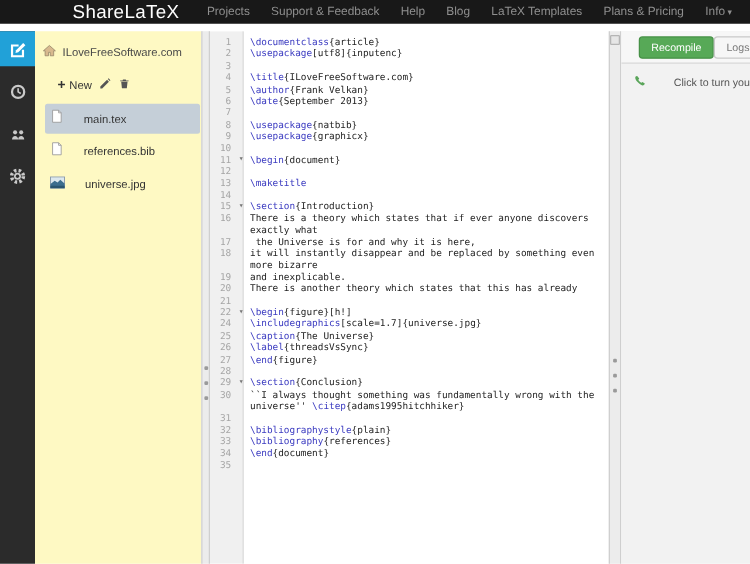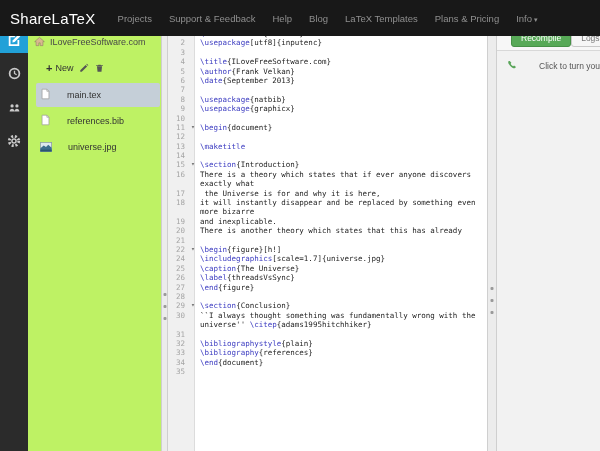--- a/index.html
+++ b/index.html
@@ -1,36 +1,36 @@
 <!DOCTYPE html>
 <html><head>
 <meta charset="utf-8">
 <style>
   * { margin:0; padding:0; box-sizing:border-box; }
   html,body { width:600px; height:451px; overflow:hidden; background:#fff;
               font-family:"Liberation Sans", sans-serif; }
 
   
-  .topbar { position:absolute; left:0; top:0; width:600px; height:36px;
-            background:#181818; display:flex; align-items:center; z-index:10; }
+  .topbar { position:absolute; left:0; top:0; width:600px; height:19px;
+            background:#181818; display:flex; align-items:center; z-index:10;padding-left:48px; }
   .logo { color:#fff; font-size:15px; letter-spacing:.3px; margin:0 22px 0 10px; cursor:pointer; }
   .nav { display:flex; align-items:flex-end; gap:17px; }
   .nav-item { color:#8f8f8f; font-size:9.5px; cursor:pointer; white-space:nowrap; }
   .nav-item .caret { font-size:7px; color:#8f8f8f; margin-left:2px; }
 
   
   .iconbar { position:absolute; left:0; top:25px; width:28px; height:426px; background:#2b2b2b; }
   .rail-btn { width:28px; height:28px; display:flex; align-items:center; justify-content:center; cursor:pointer; }
   .rail-btn.active { background:#21a1d8; }
   .rail-btn + .rail-btn { margin-top:6px; }
   .rail-btn svg { display:block; }
 
   
   .filetree { position:absolute; left:28px; top:25px; width:133px; height:426px;
-              background:#bef264; overflow:hidden; }
+              background:#fef9c3; overflow:hidden; }
   .proj-header { display:flex; align-items:center; gap:5px; padding:8px 4px 2px 6px; }
   .proj-name { font-size:9px; color:#484848; white-space:nowrap; overflow:hidden; }
   .tree-actions { display:flex; align-items:center; gap:6px; padding:6px 0 4px 18px; }
   .plus { font-size:11px; font-weight:bold; color:#333; line-height:8px; }
   .new-label { font-size:9px; color:#333; margin-left:-3px;text-align:center; }
   .tree-actions svg { cursor:pointer; }
   .file-list { margin-top:2px; }
   .file-row { display:flex; align-items:center; gap:16px; padding:3px 4px;
               margin:1px 1px 2px 8px; border-radius:2px; cursor:pointer; }
   .file-row.selected { background:#c5cfd8; }

